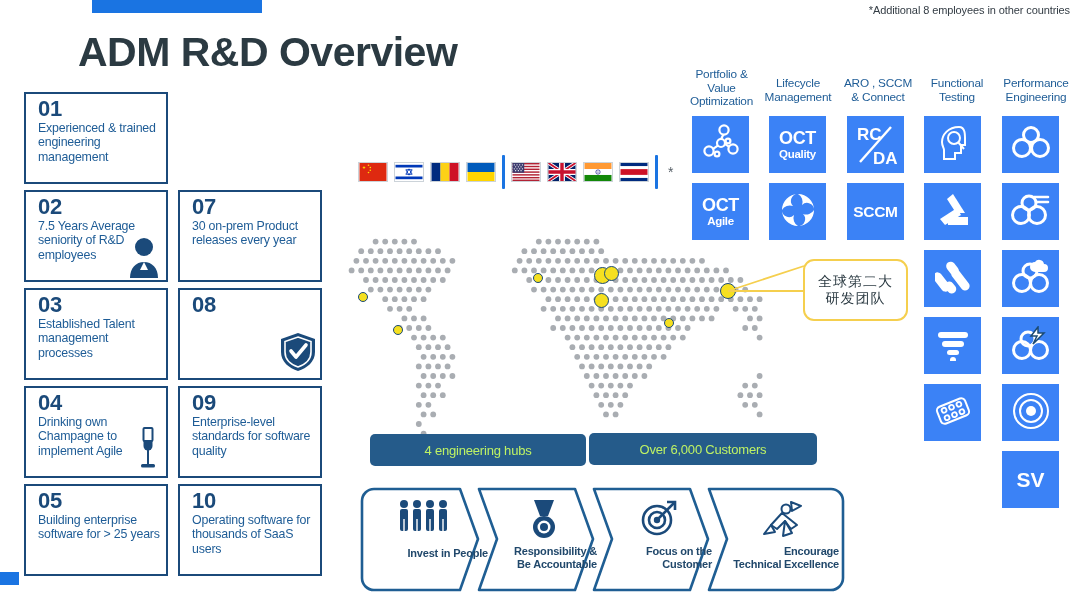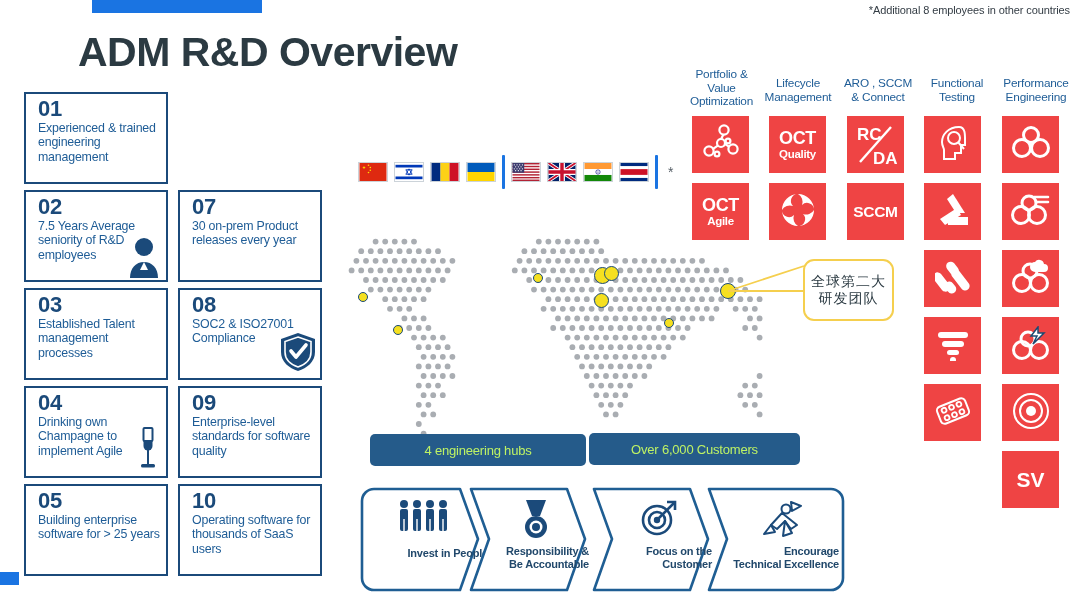--- a/index.html
+++ b/index.html
@@ -69,56 +69,56 @@
   .map { position:absolute; left:340px; top:228px; width:430px; height:215px; }
 
   
   .pin {
     position:absolute; border-radius:50%;
     background:#f5e020; border:1.6px solid #1b4a7a;
   }
 
   
   .callout {
-    position:absolute; left:803px; top:259px; width:91px; height:62px;
+    position:absolute; left:803px; top:259px; width:105px; height:62px;
     border:2px solid #f5cf4e; border-radius:11px; background:#fff;
     display:flex; flex-direction:column; align-items:center; justify-content:center;
     font-size:14px; color:#2b3a42; line-height:1.25; letter-spacing:1px;
   }
   .callout-line { position:absolute; left:724px; top:258px; width:90px; height:48px; }
 
   
   .banner {
     position:absolute; height:32px; border-radius:5px; background:#255b8a;
     color:#bef264; display:flex; align-items:center; justify-content:center;
     font-size:13px; letter-spacing:-0.2px;
   }
   .banner.hubs { left:370px; top:434px; width:216px; }
-  .banner.cust { left:589px; top:433px; width:211px; }
+  .banner.cust { left:589px; top:433px; width:228px; }
 
   
   .values { position:absolute; left:360px; top:487px; height:108px; }
   .chev {
     position:absolute; top:0; width:128px; height:105px;
   }
   .chev .label {
     position:absolute; left:0; right:0; top:60px;
     text-align:right; font-size:11px; font-weight:bold;
     color:#21486b; line-height:1.2; letter-spacing:-0.2px;
   }
   .chev .vicon { position:absolute; left:50%; top:12px; transform:translateX(-50%); }
 
   
   .grid { position:absolute; left:684px; top:68px; width:396px; }
   .gridhead {
     position:absolute; top:0; text-align:center;
     font-size:11.8px; color:#1e5c96; line-height:1.15; letter-spacing:-0.2px;
   }
   .tile {
-    position:absolute; width:57px; height:57px; background:#ef4444;
+    position:absolute; width:57px; height:57px; background:#3b82f6;
     display:flex; align-items:center; justify-content:center;
     color:#fff;
   }
   .tile .tt {
     font-weight:bold; font-size:18px; letter-spacing:-0.3px; text-align:center;
     line-height:1;
   }
   .tile .tt small { display:block; font-size:11.5px; font-weight:bold; margin-top:2px; }
   .tile .sccm { font-size:15.5px; font-weight:bold; letter-spacing:-0.3px; }
   .tile .sv { font-size:21px; font-weight:bold; letter-spacing:0px; }
@@ -164,21 +164,20 @@
       </div>
     </div>
 
     <div class="card-row">
       <div class="card">
         <div class="num">03</div>
         <div class="txt">Established Talent management processes</div>
       </div>
       <div class="card">
         <div class="num">08</div>
-        <div class="txt">SOC2 &amp; ISO27001 Compliance</div>
         <span class="cardicon" style="bottom:2px;right:4px;">
           <svg width="36" height="40" viewBox="0 0 36 40">
             <path d="M18 1 L35 7 V20 C35 30 27 36 18 39 C9 36 1 30 1 20 V7 Z" fill="#1b4a7a"></path>
             <path d="M18 5 L31 9.5 V20 C31 28 25 32.6 18 35 C11 32.6 5 28 5 20 V9.5 Z" fill="none" stroke="#fff" stroke-width="1.6"></path>
             <path d="M11 19 L16 25 L26 13" fill="none" stroke="#fff" stroke-width="3.6" stroke-linecap="round" stroke-linejoin="round"></path>
           </svg>
         </span>
       </div>
     </div>
 
@@ -701,21 +700,21 @@
           <rect x="33.3" y="20" width="1.4" height="12" fill="#fff"></rect>
           <rect x="46.3" y="20" width="1.4" height="12" fill="#fff"></rect>
         </g>
           </svg>
       </span>
       <div class="label">
         <div>Invest in People</div>
       </div>
     </div>
 
-    <div class="chev" style="left:107px;text-decoration:underline;">
+    <div class="chev" style="left:115px;text-decoration:underline;">
       <svg width="128" height="105" viewBox="0 0 128 105" style="position:absolute;left:0;top:0;">
         <path d="M4 2 H100 L118 52 L100 103 H4 L22 52 Z" fill="#fff" stroke="#1f5e93" stroke-width="2.6" stroke-linejoin="round"></path>
       </svg>
       <span class="vicon" style="left:54%;">
         <svg width="32" height="42" viewBox="0 0 32 42">
             <g fill="#1b4a7a">
           <path d="M6 1 L26 1 L20 17 L12 17 Z"></path>
           <circle cx="16" cy="28" r="11"></circle>
           <circle cx="16" cy="28" r="6.5" fill="#fff"></circle>
           <circle cx="16" cy="28" r="4" fill="#1b4a7a"></circle>

